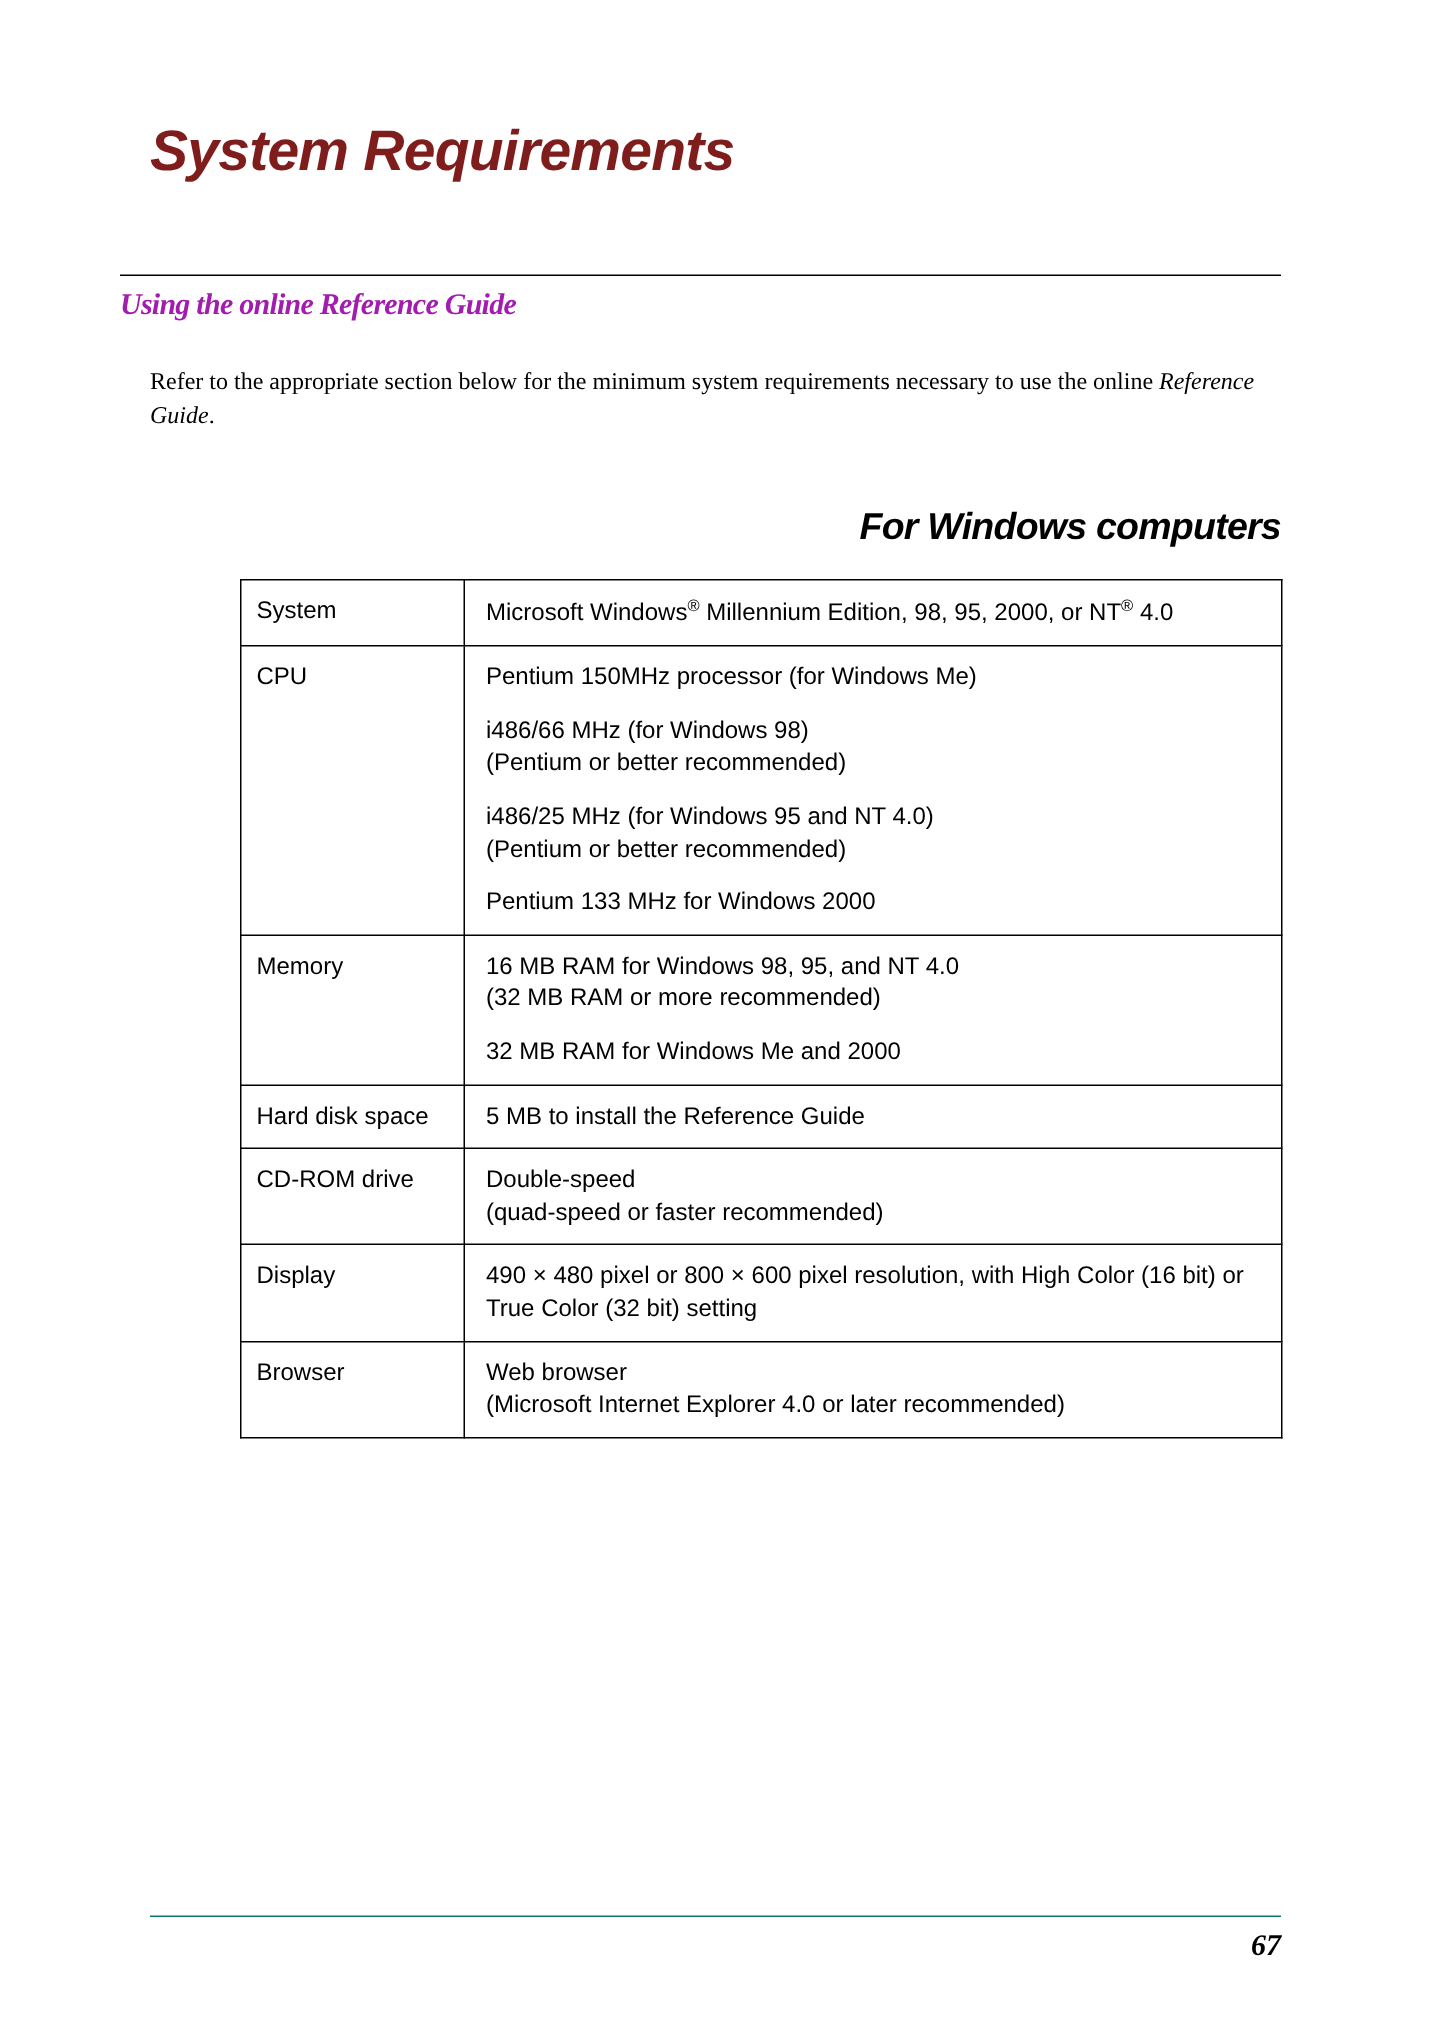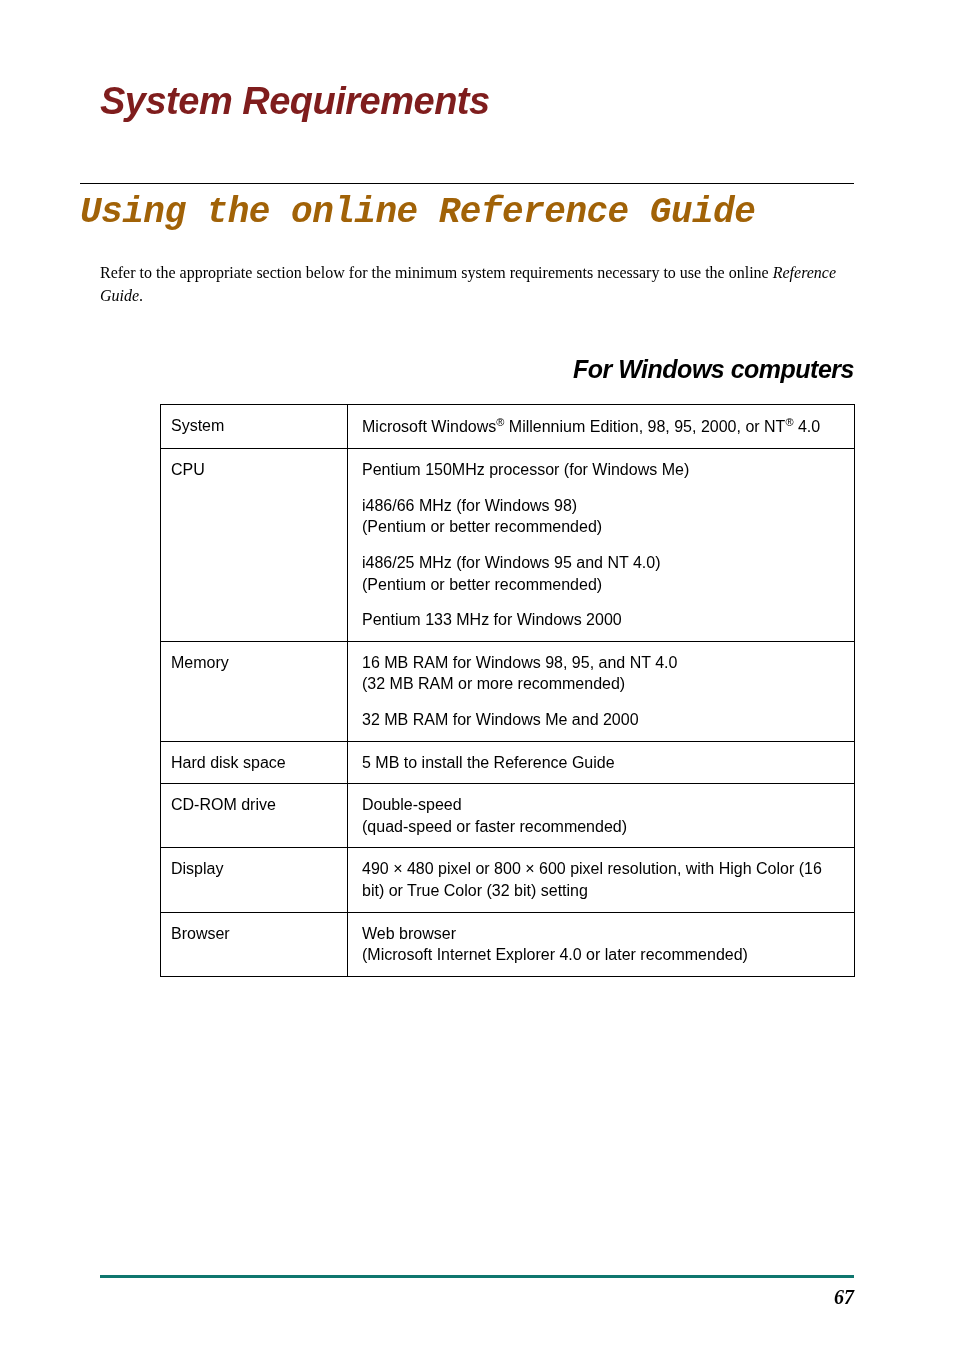--- a/index.html
+++ b/index.html
@@ -24,28 +24,28 @@
       margin-bottom: 60px;
       color: #7f1d1d;
     }
     .section-divider {
       border: none;
       border-top: 1.5px solid #000;
       margin-bottom: 8px;
       margin-left: -20px;
     }
     .section-heading {
-      font-family: Liberation Mono, monospace;
+      font-family: Liberation Serif, serif;
       font-weight: 900;
       font-style: italic;
-      font-size: 36px;
+      font-size: 20px;
       letter-spacing: -0.5px;
       margin-bottom: 28px;
       margin-left: -20px;
-      color: #a16207;
+      color: #a21caf;
     }
     .body-text {
       font-family: Georgia, "Times New Roman", serif;
       font-size: 16px;
       line-height: 1.45;
       margin-bottom: 48px;
       color: #000;
     }
     .body-text .italic {
       font-style: italic;
@@ -69,39 +69,39 @@
       font-size: 16px;
       color: #000;
     }
     .req-table td {
       border: 1px solid #000;
       padding: 10px 14px 10px 14px;
       vertical-align: top;
       line-height: 1.35;
     }
     .req-table td.label {
-      width: 187px;
+      width: 149px;
       padding-left: 10px;
     }
     .req-table td .block {
       margin-bottom: 14px;
     }
     .req-table td .block:last-child {
       margin-bottom: 0;
     }
     .sup {
       font-size: 11px;
       vertical-align: super;
     }
     .page-footer {
       position: absolute;
       bottom: 40px;
       left: 100px;
       right: 100px;
-      border-top: 3px solid #0f766e;
+      border-top: 1px solid #0f766e;
       padding-top: 8px;
       text-align: right;
       font-family: Georgia, "Times New Roman", serif;
       font-weight: bold;
       font-style: italic;
       font-size: 20px;
     }
   </style>
 </head>
 <body>

